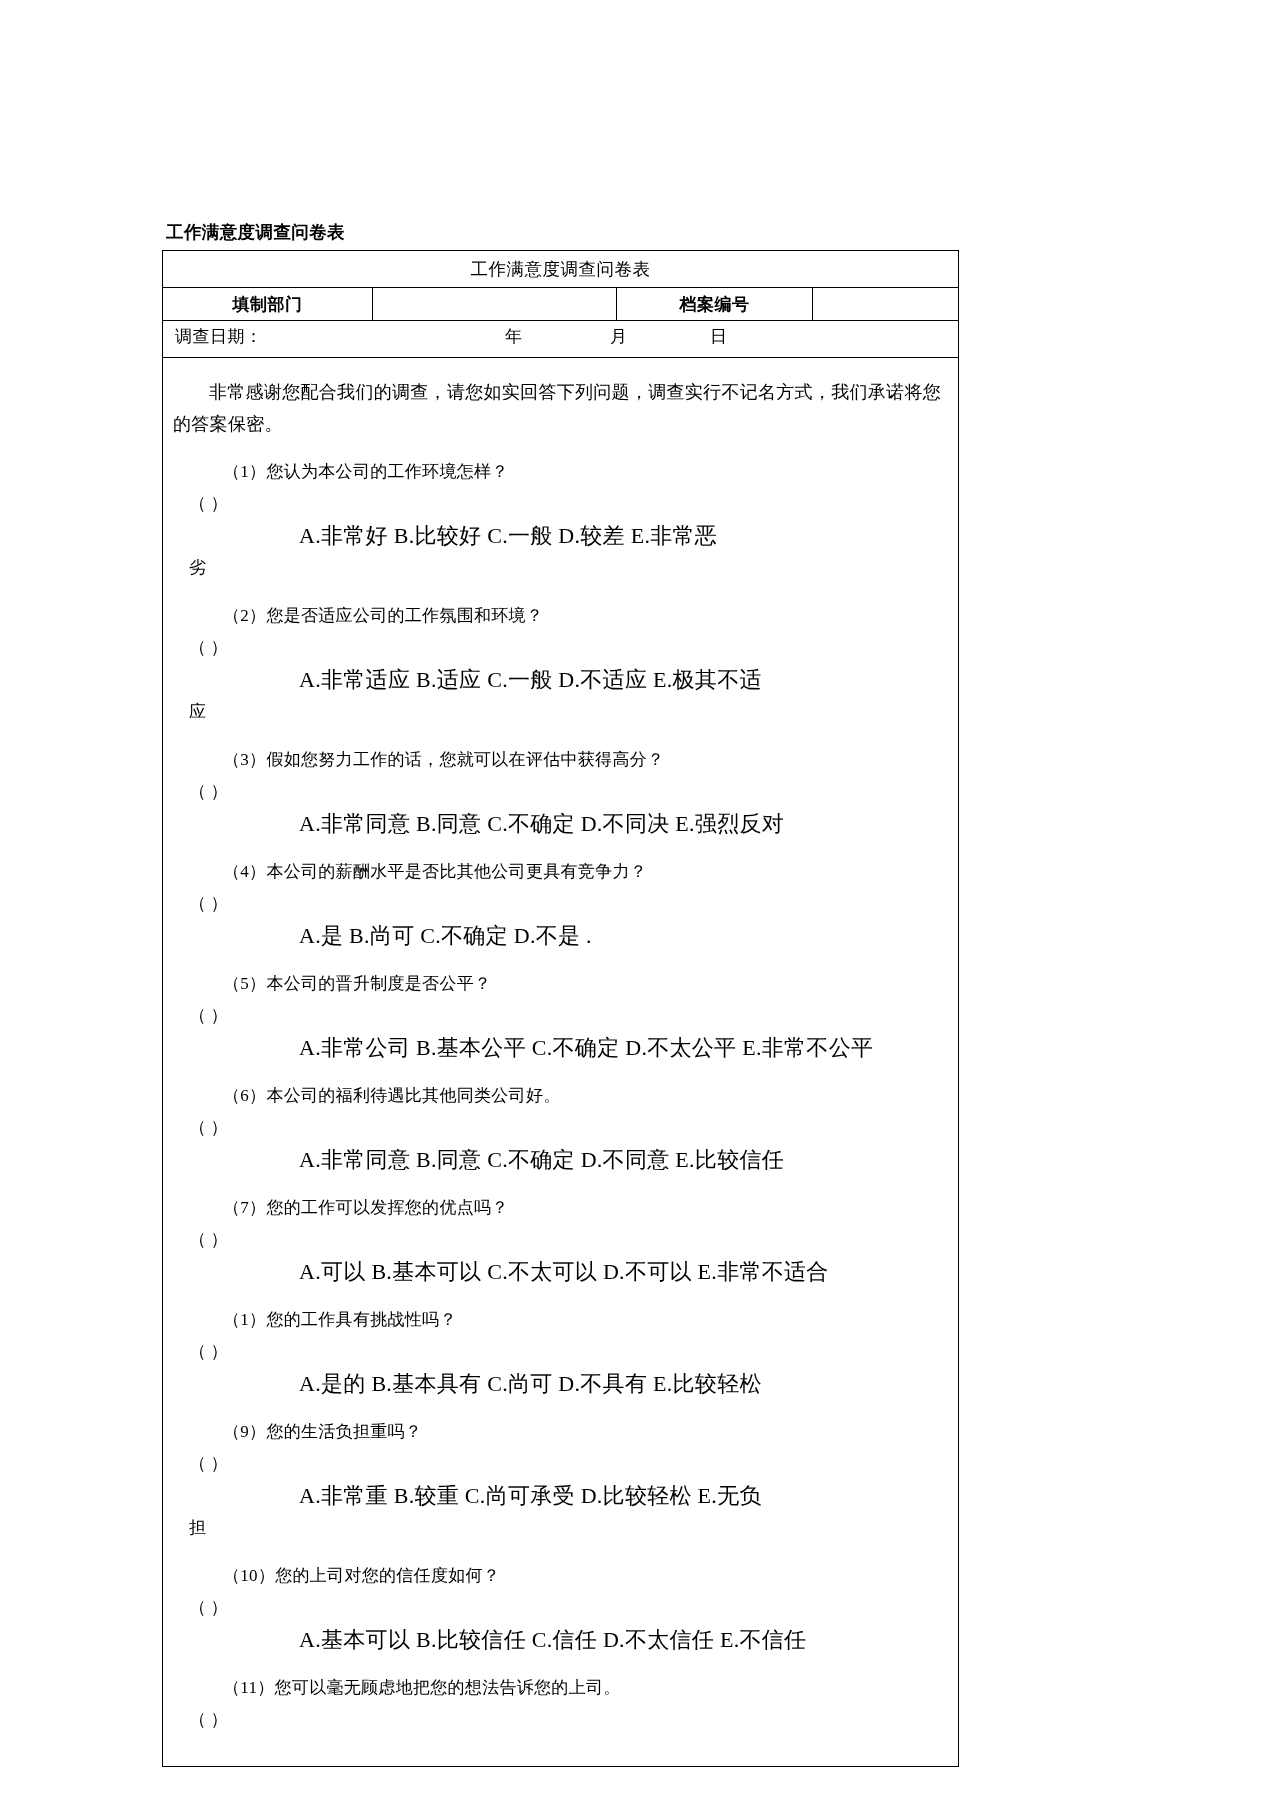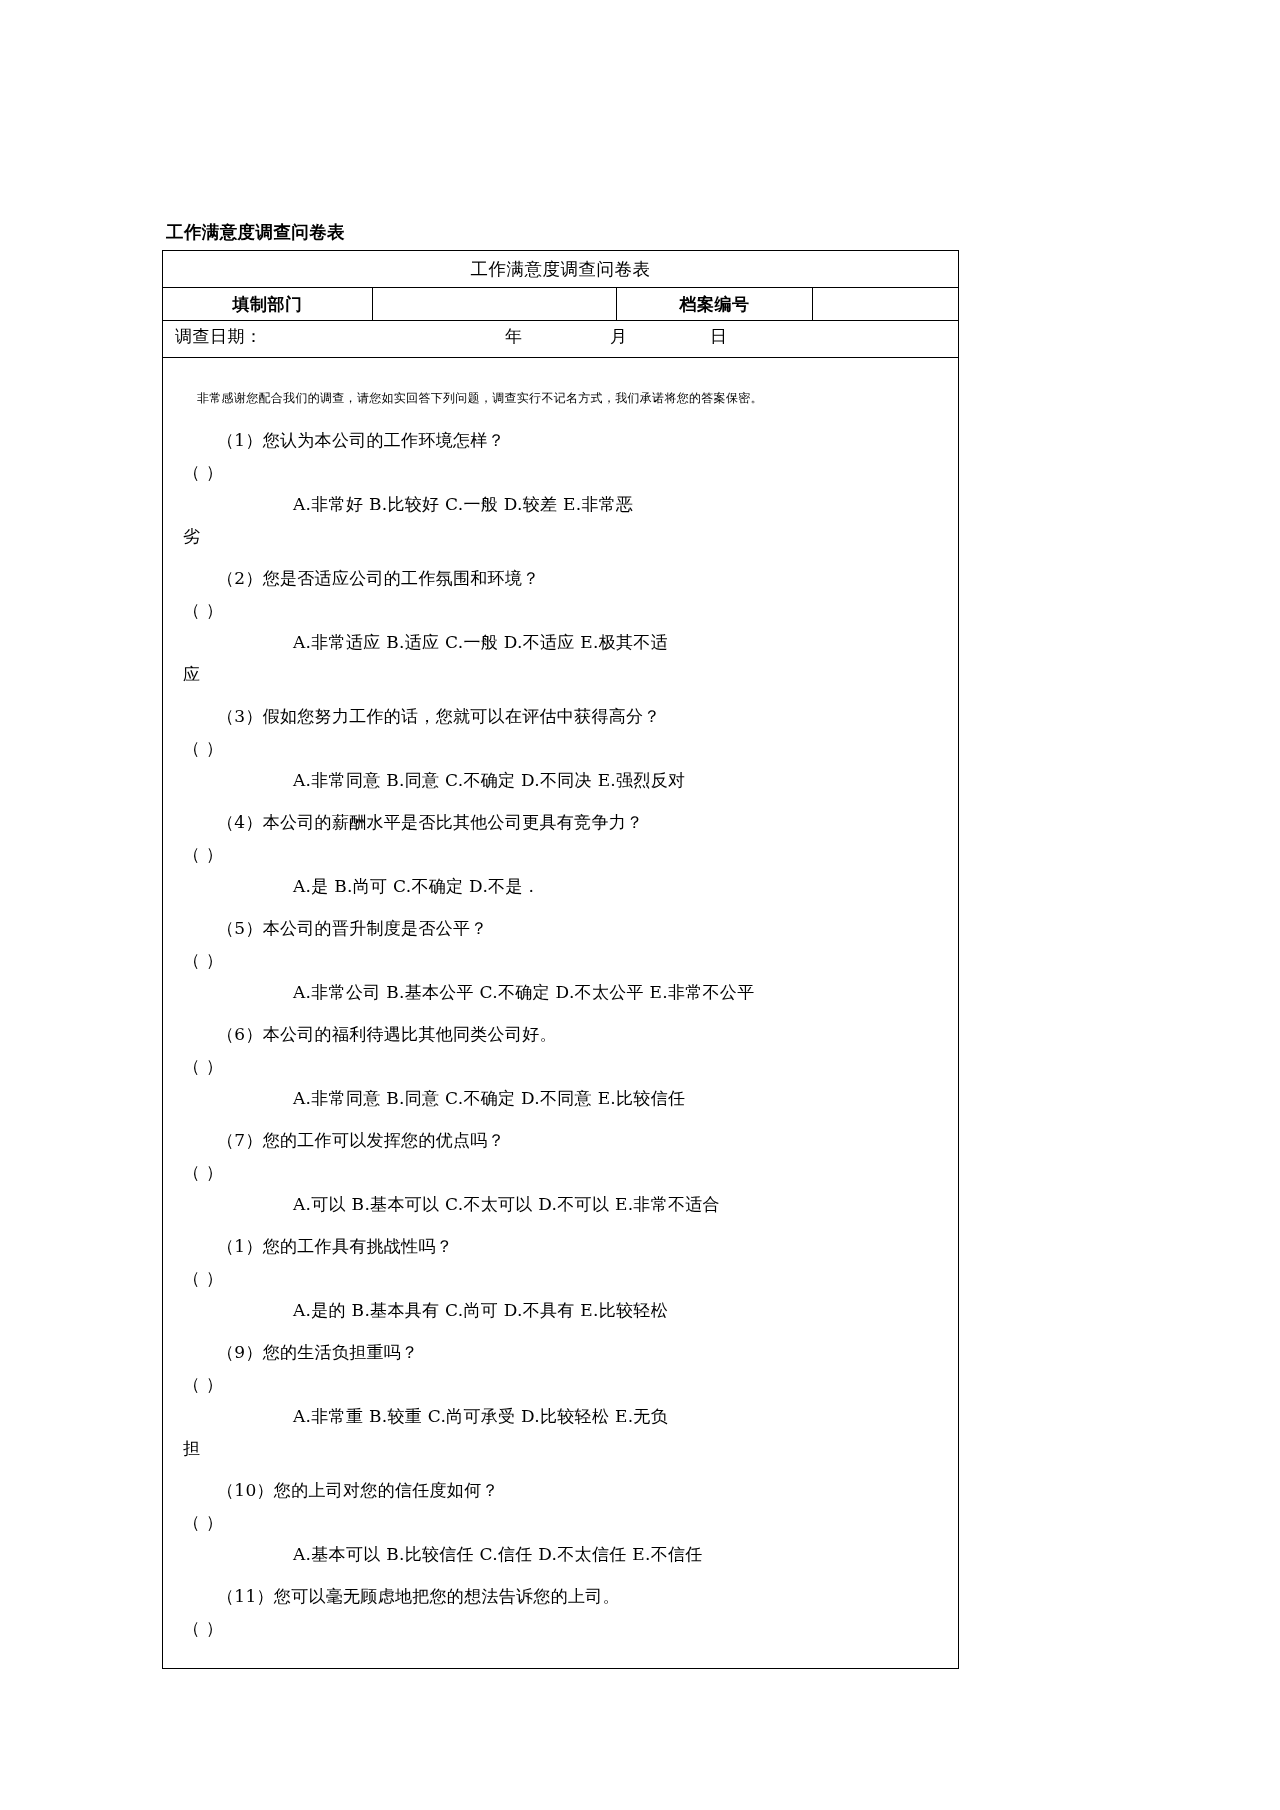--- a/index.html
+++ b/index.html
@@ -83,43 +83,44 @@
   .date-y { position: absolute; left: 330px; top: 4px; }
   .date-m { position: absolute; left: 435px; top: 4px; }
   .date-d { position: absolute; left: 535px; top: 4px; }
 
   td.body-cell {
     padding: 8px 10px 14px 10px;
     vertical-align: top;
     height: 1090px;
   }
   .intro {
-    font-size: 12px;
+    font-size: 18px;
     line-height: 32px;
     text-indent: 2em;
     letter-spacing: 0.3px;
-    margin: 16px 0 0 0;
+    margin: 10px 0 0 0;
   }
   .q-block {
-    margin: 10px;
+    margin: 16px;
+    font-family: Liberation Serif, serif;
   }
   .q-text {
     font-size: 17px;
     line-height: 32px;
     text-indent: 2em;
     letter-spacing: 0.3px;
     white-space: nowrap;
   }
   .q-paren {
     font-size: 17px;
     line-height: 32px;
     letter-spacing: 0.3px;
   }
   .q-options {
-    font-size: 17px;
+    font-size: 22px;
     line-height: 32px;
     letter-spacing: 0.3px;
     padding-left: 110px;
     text-indent: 0;
   }
   .wrap-tail {
     font-size: 17px;
     line-height: 32px;
     letter-spacing: 0.3px;
   }

